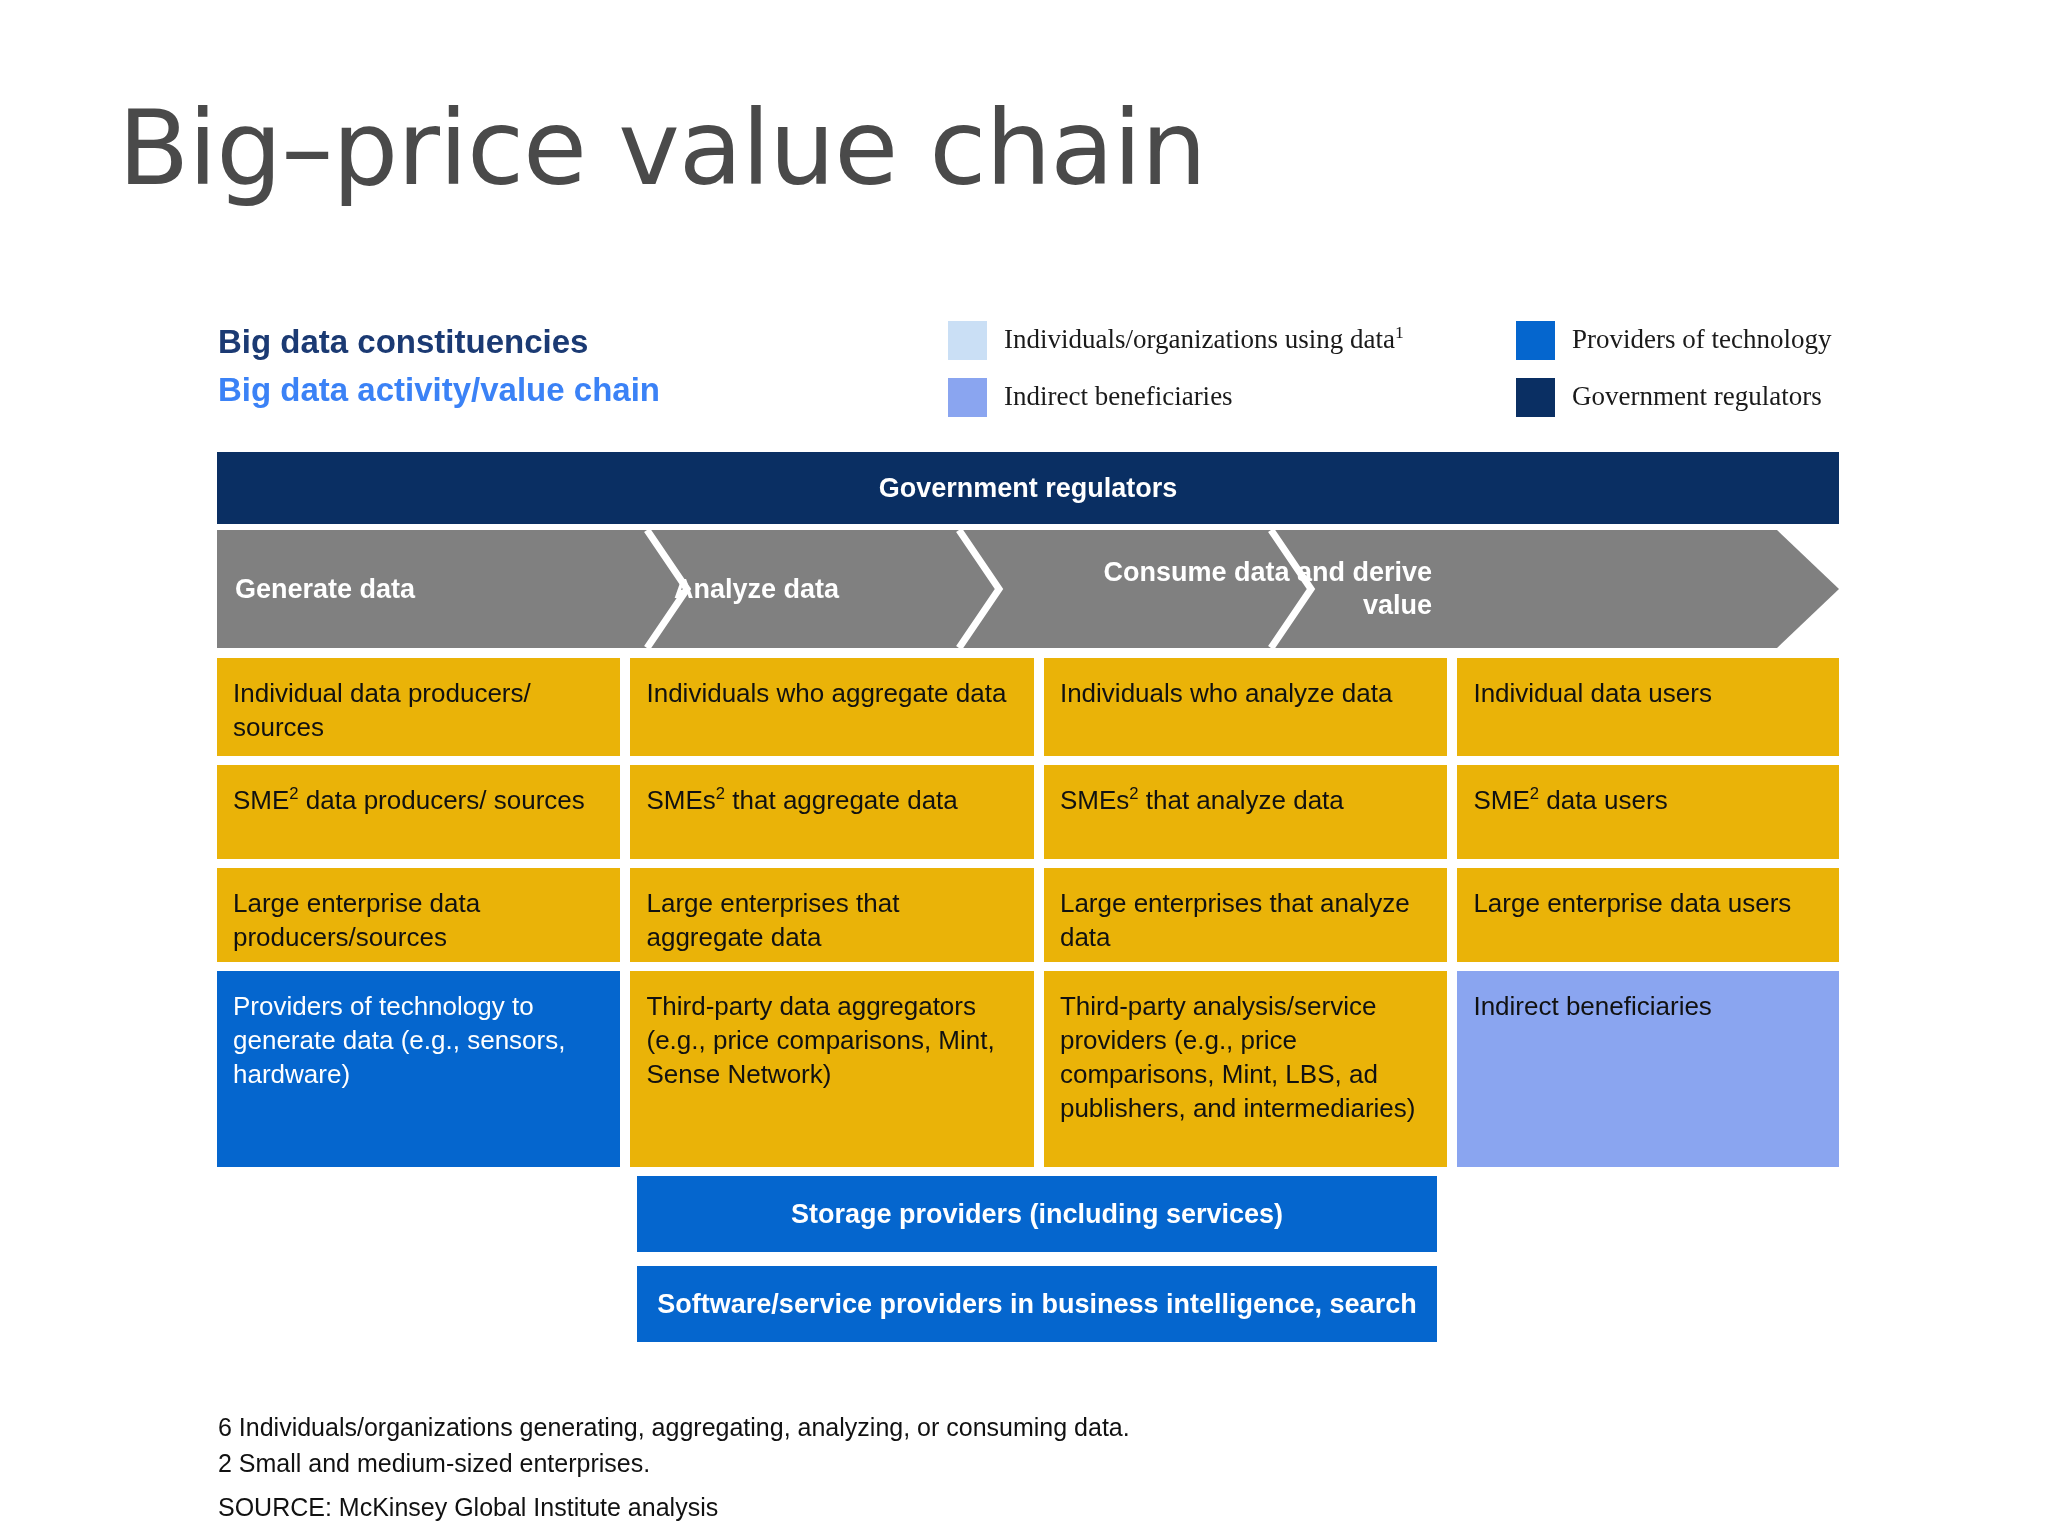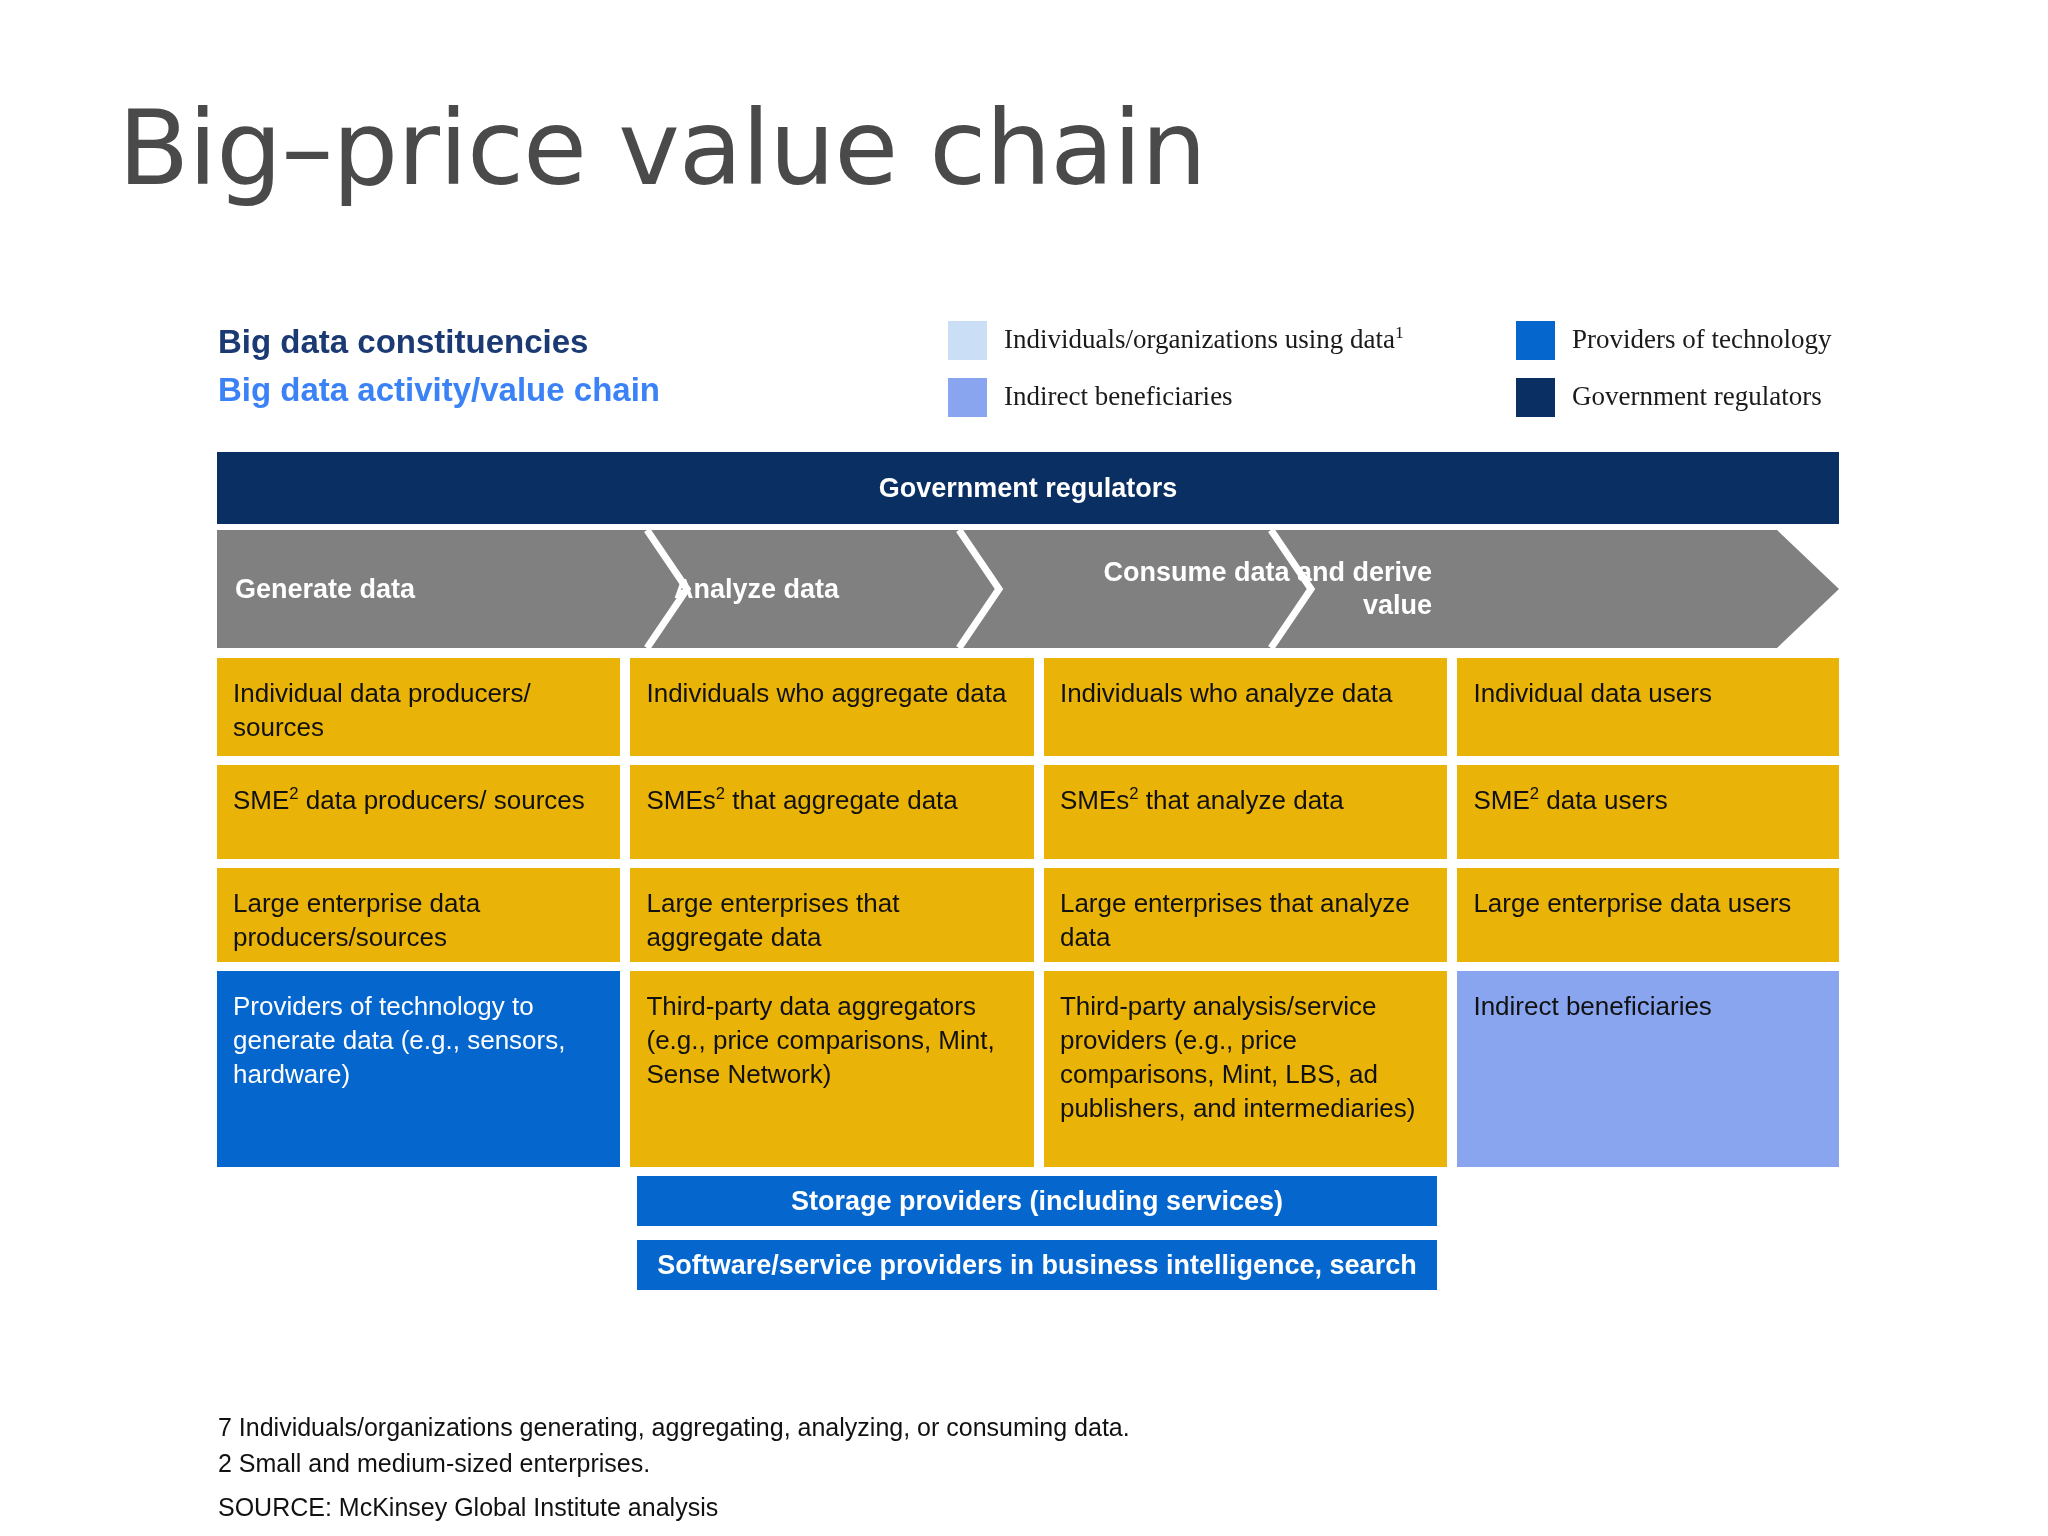--- a/index.html
+++ b/index.html
@@ -188,21 +188,21 @@
     color: #111111;
   }
 
   
   .bottom-bars {
     margin-top: 6px;
     margin-left: 420px;
     width: 800px;
   }
   .provider-bar {
-    height: 50px;
+    height: 76px;
     background: #0566ce;
     color: #ffffff;
     font-size: 27px;
     font-weight: bold;
     display: flex;
     align-items: center;
     justify-content: center;
     margin-bottom: 14px;
     text-align: center;
     white-space: nowrap;
@@ -307,16 +307,16 @@
   </div>
 
   <div class="bottom-bars">
     <div class="provider-bar">Storage providers (including services)</div>
     <div class="provider-bar">Software/service providers in business intelligence, search</div>
   </div>
 
 </div>
 
 <div class="footnotes">
-  <div>7 Individuals/organizations generating, aggregating, analyzing, or consuming data.</div>
+  <div>6 Individuals/organizations generating, aggregating, analyzing, or consuming data.</div>
   <div>2 Small and medium-sized enterprises.</div>
   <div class="src">SOURCE: McKinsey Global Institute analysis</div>
 </div>
 
 </body></html>

